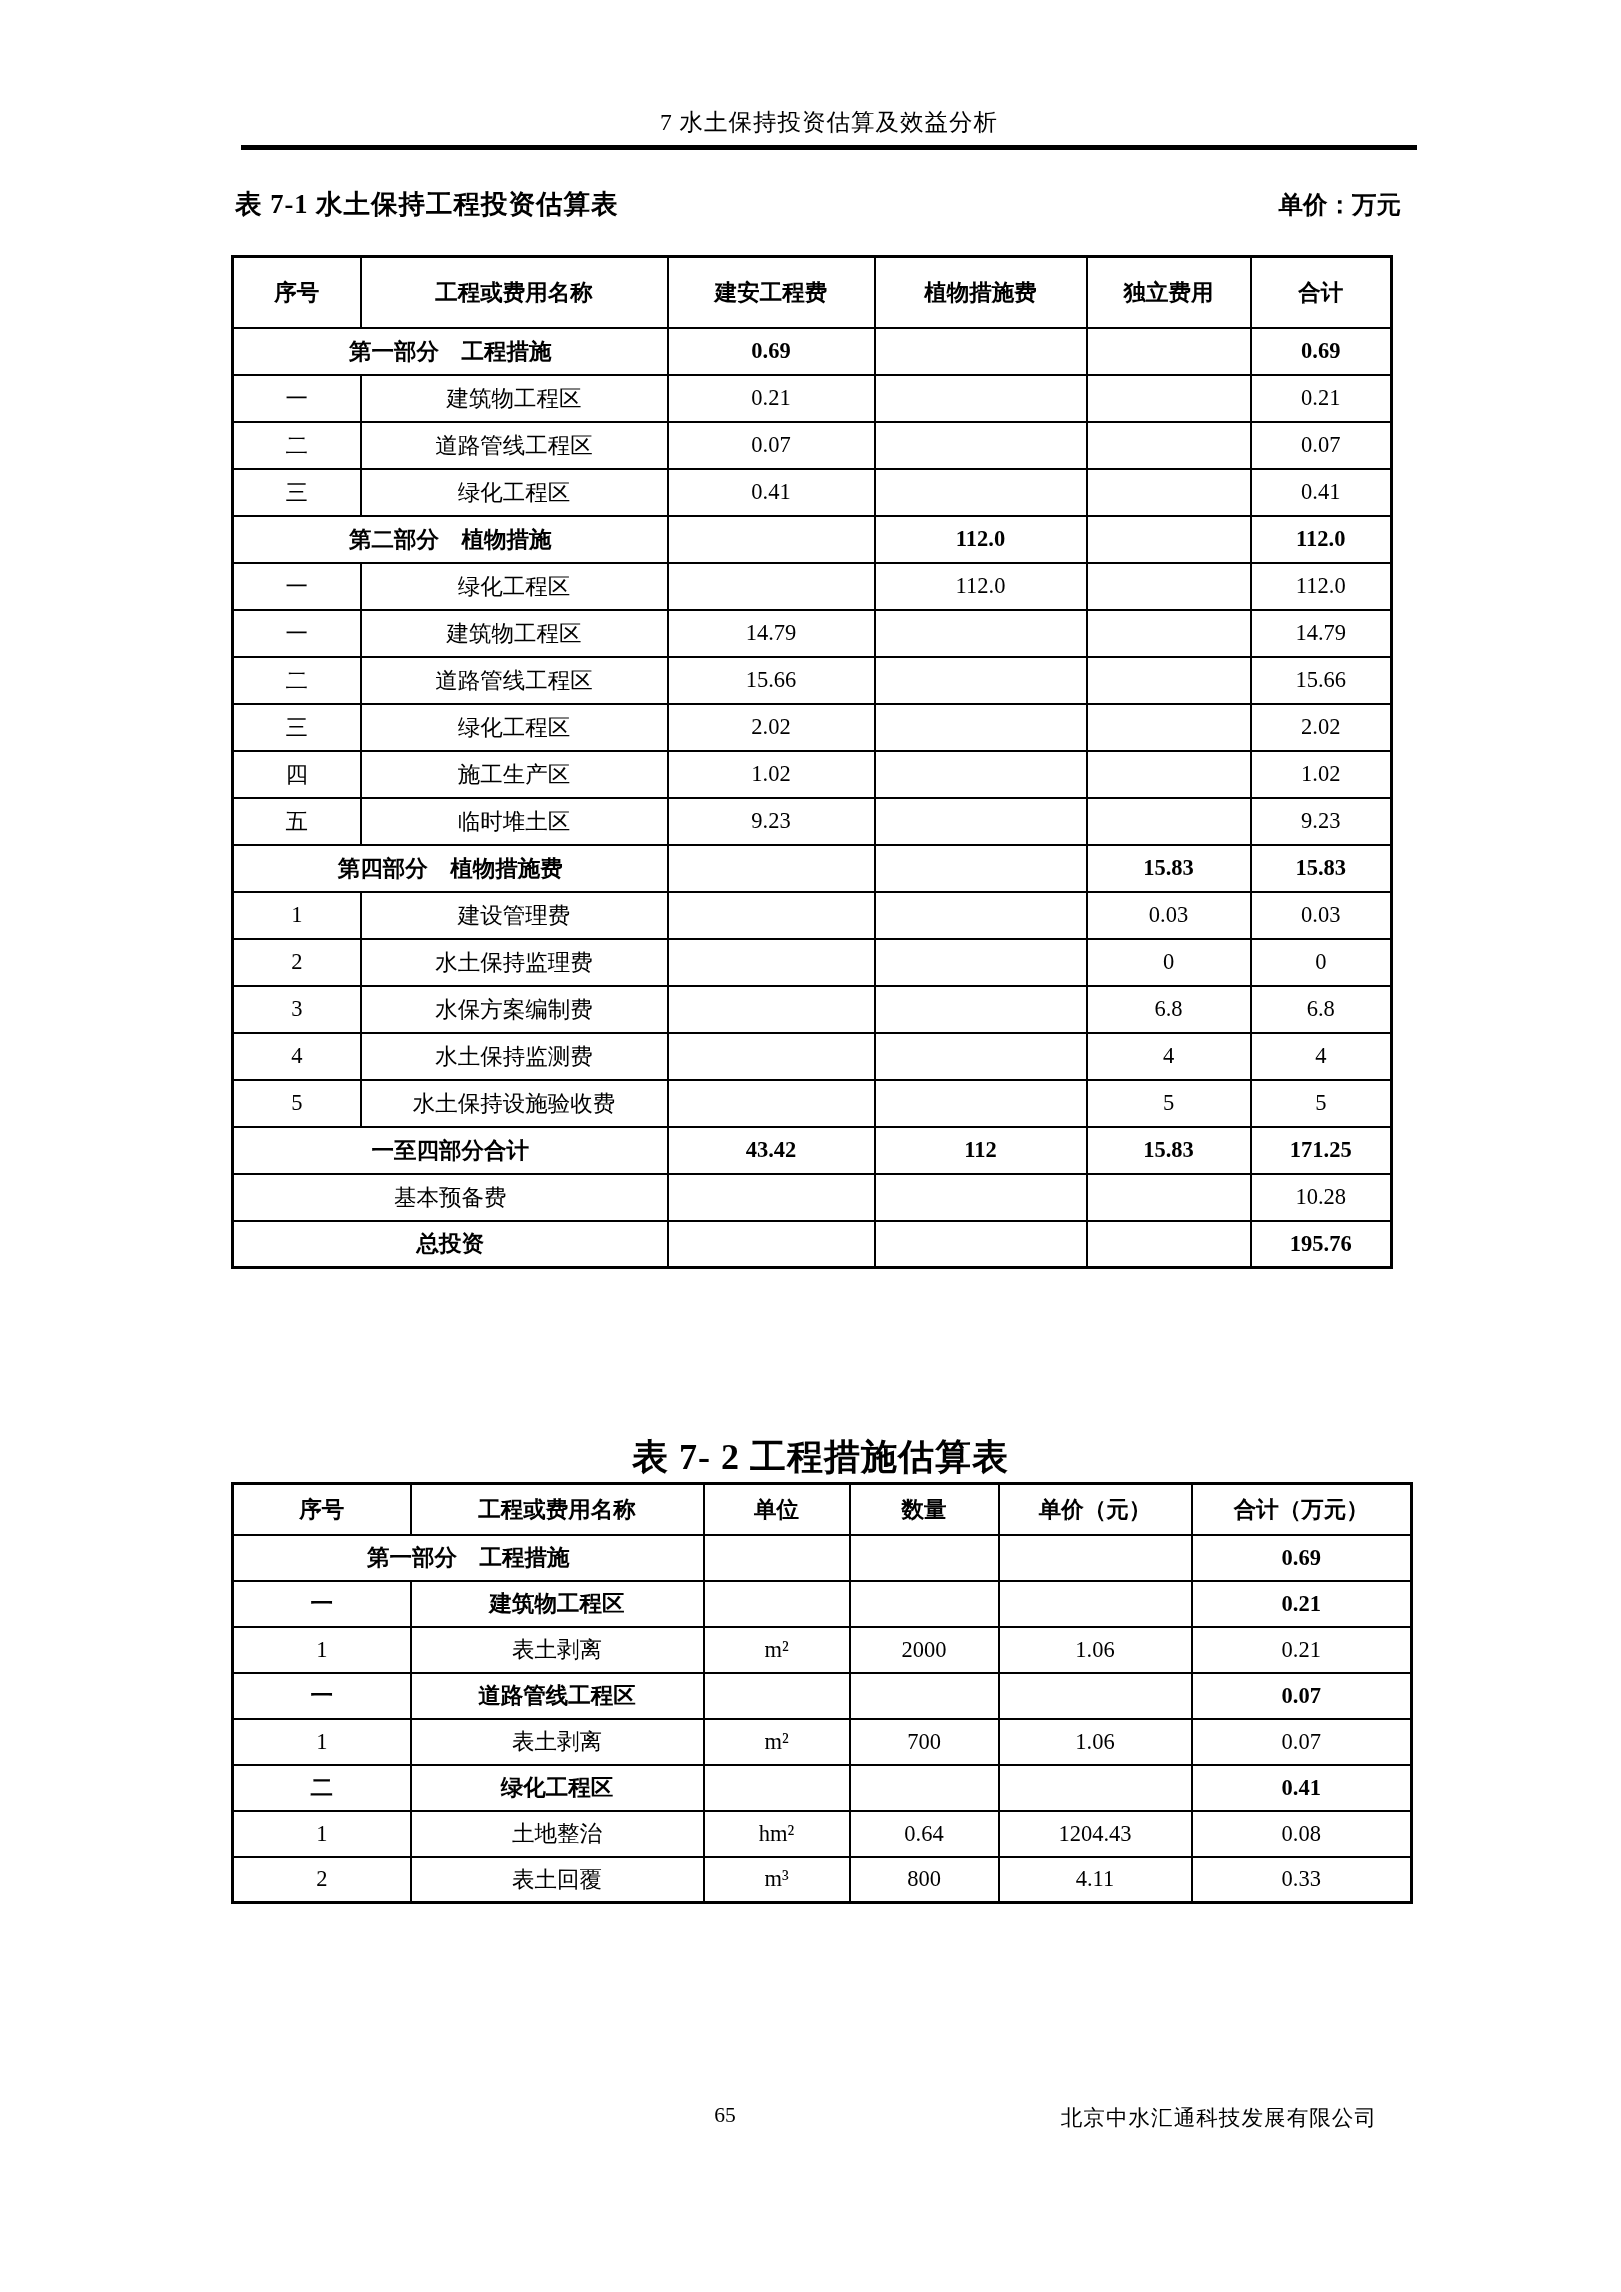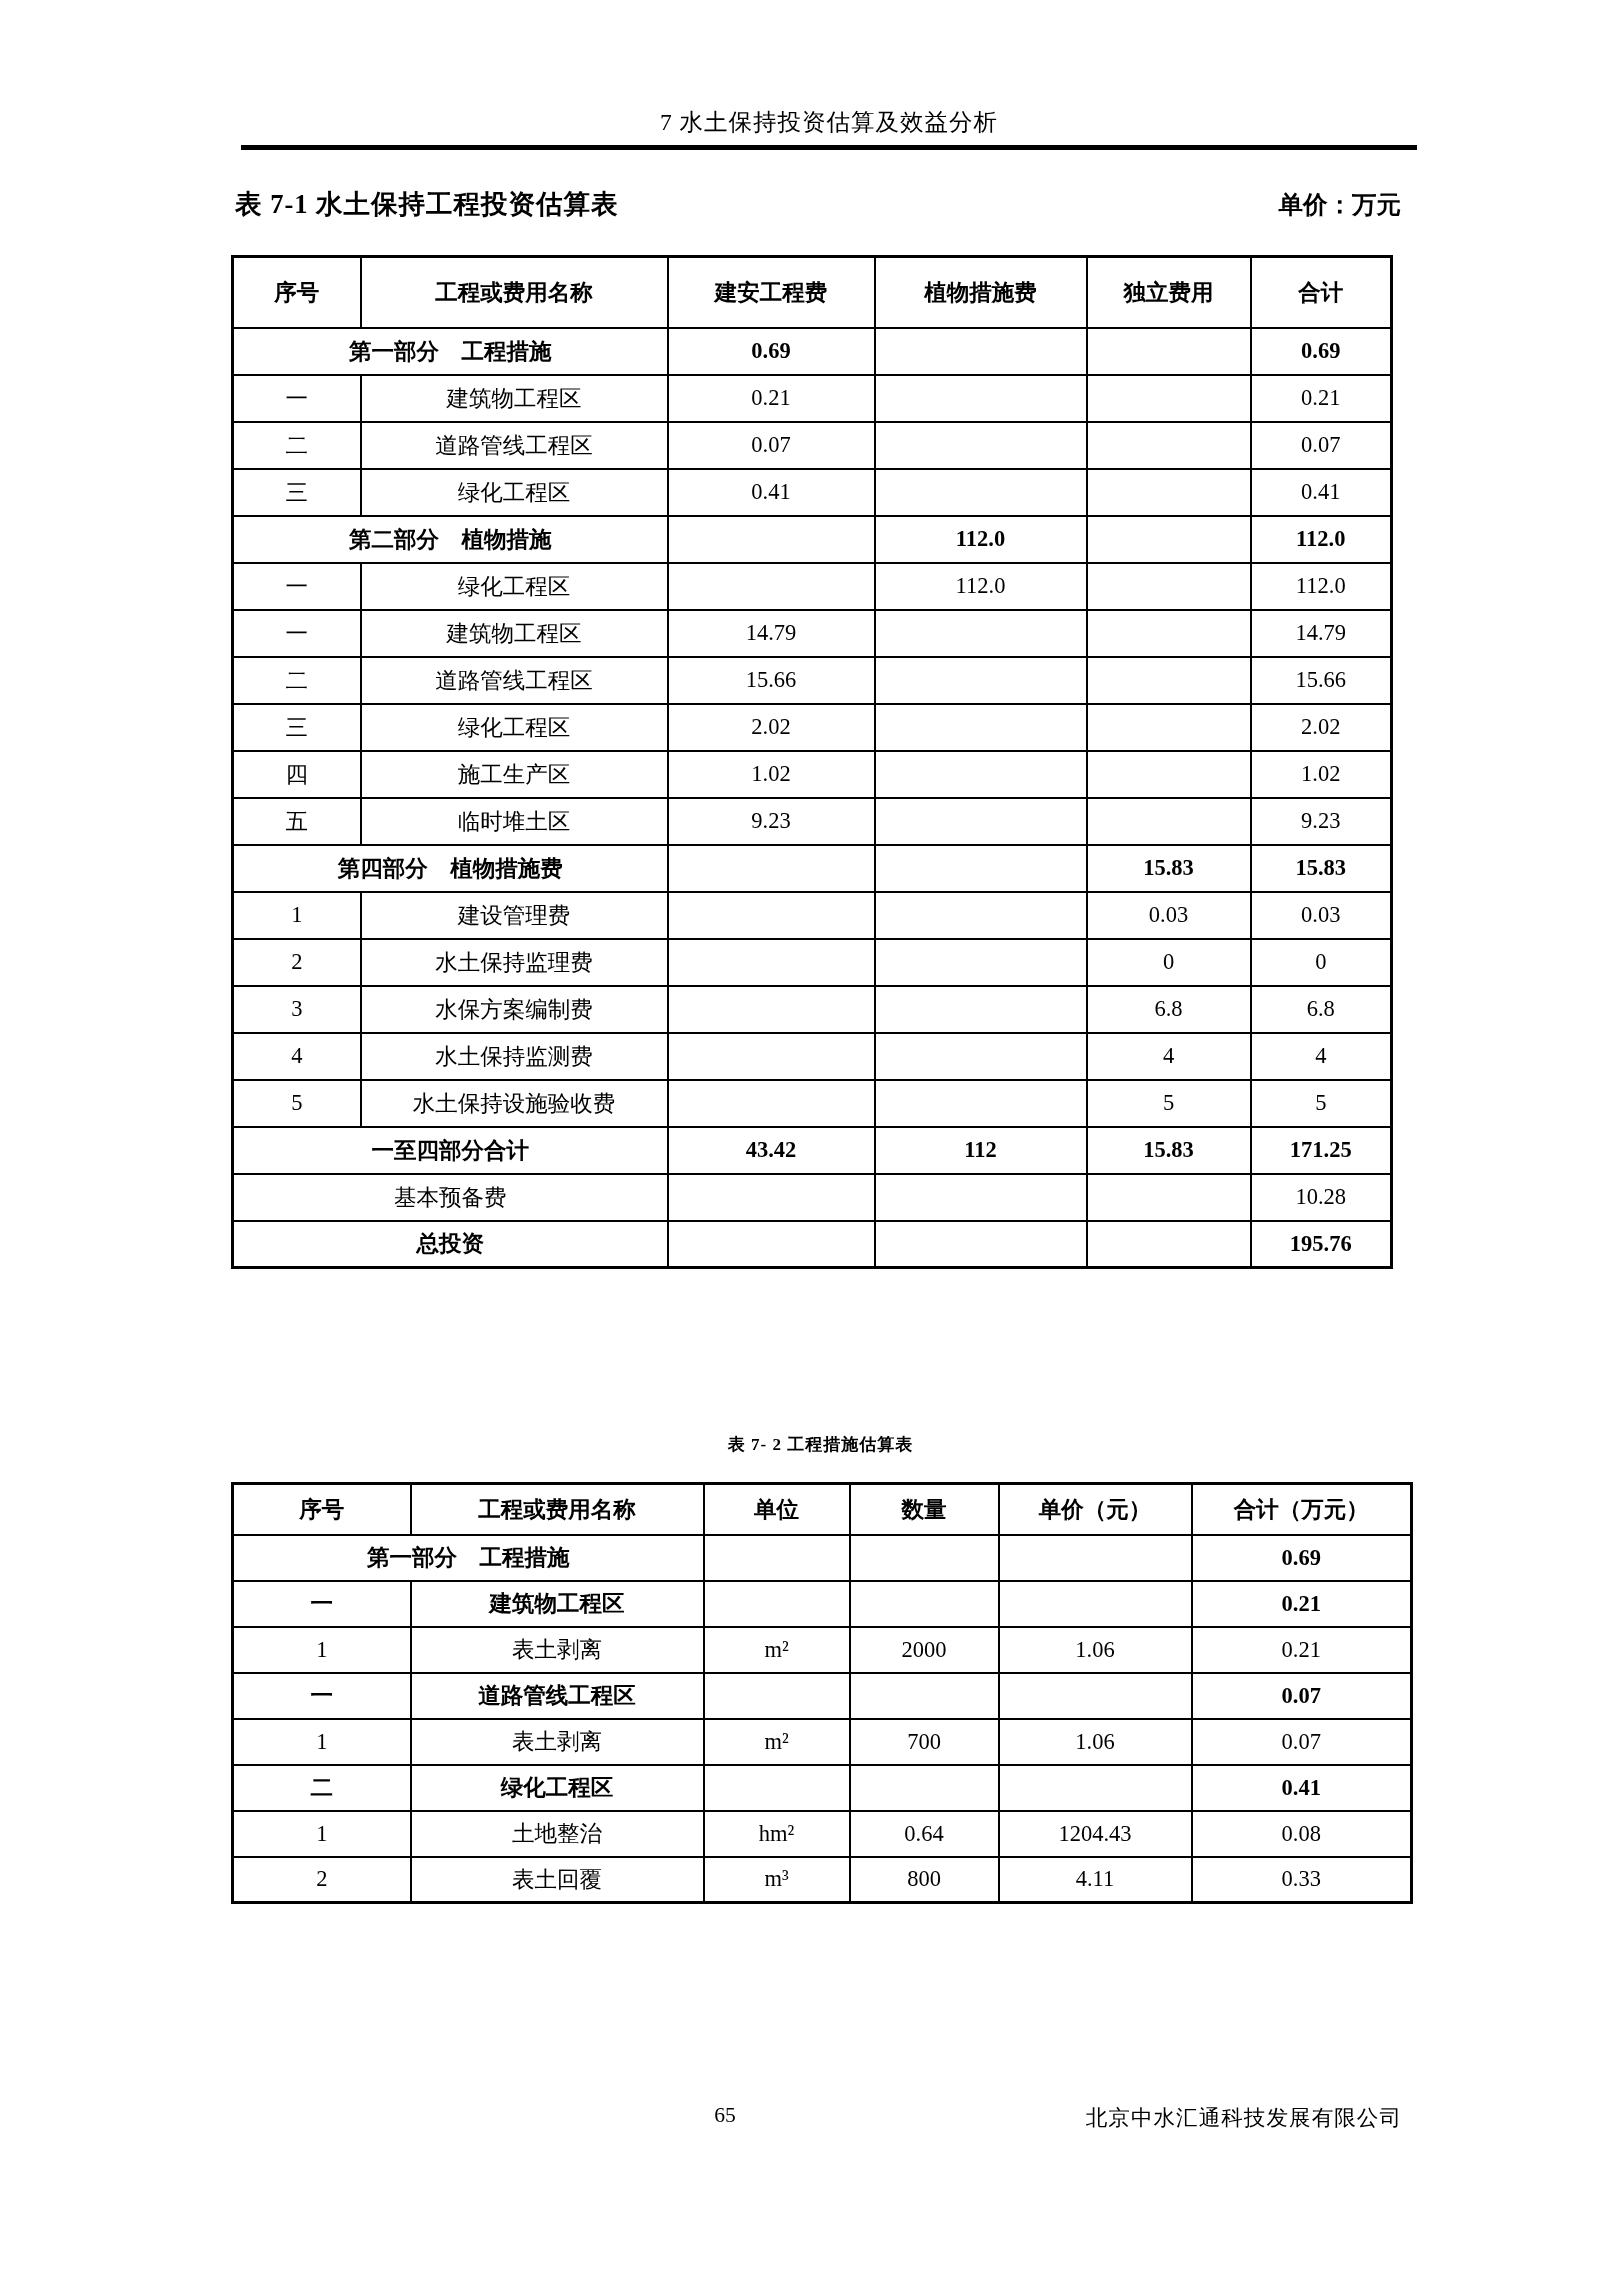--- a/index.html
+++ b/index.html
@@ -59,21 +59,21 @@
   }
 
   
   .t2-caption {
     position: absolute;
     top: 1433px;
     left: 231px;
     width: 1179px;
     text-align: center;
     font-weight: bold;
-    font-size: 17px;
+    font-size: 36px;
     letter-spacing: 1px;
   }
 
   table {
     position: absolute;
     border-collapse: collapse;
     table-layout: fixed;
     background: #fff;
     border: 3.9px solid #000;
   }
@@ -105,21 +105,21 @@
     position: absolute;
     top: 2103px;
     left: 686px;
     width: 78px;
     text-align: center;
     font-size: 21.6px;
   }
   .footer-company {
     position: absolute;
     top: 2103px;
-    right: 219px;
+    right: 244px;
     font-size: 21.6px;
     letter-spacing: 1px;
   }
 </style>
 </head>
 <body>
 
 <div class="page-header">7 水土保持投资估算及效益分析</div>
 <div class="header-rule"></div>
 

